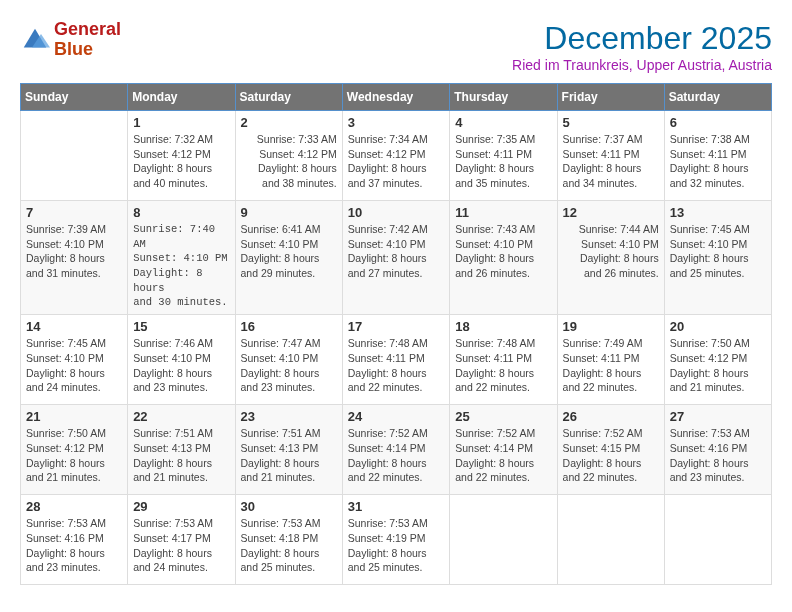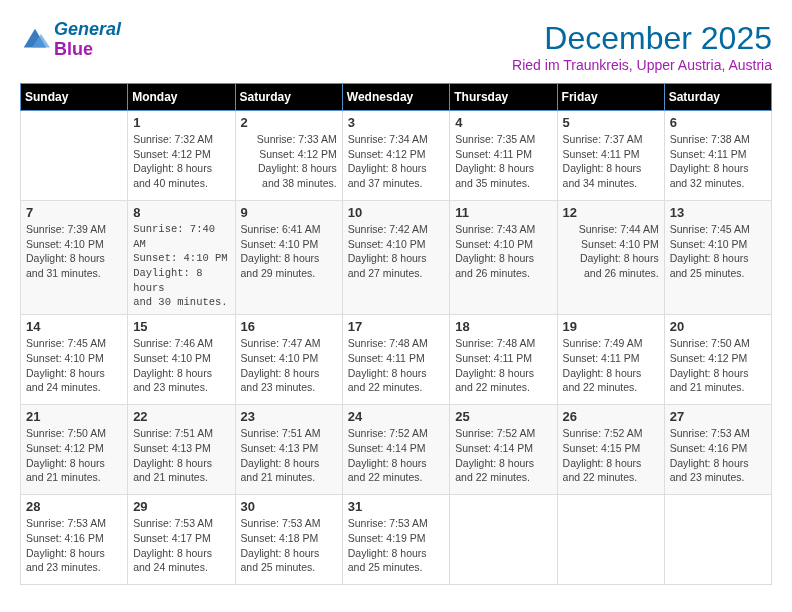--- a/index.html
+++ b/index.html
@@ -19,22 +19,22 @@
     .logo {
       display: flex;
       align-items: center;
       gap: 4px;
     }
     .logo-text {
       font-size: 18px;
       font-weight: bold;
       line-height: 1.1;
     }
-    .logo-general { color: #0369a1; font-style: italic; }
-    .logo-blue { color: #a21caf; }
+    .logo-general { color: #b91c1c; }
+    .logo-blue { color: #c2410c; }
     .logo-icon {
       width: 30px;
       height: 30px;
     }
     .title-section {
       text-align: right;
     }
     .month-title {
       font-size: 32px;
       color: #0369a1;
@@ -43,21 +43,21 @@
     .subtitle {
       font-size: 14px;
       color: #a21caf;
     }
     .calendar {
       width: 100%;
       border-collapse: collapse;
       font-size: 11px;
     }
     .calendar thead tr th {
-      background-color: #000000;
+      background-color: #737373;
       color: #fff;
       padding: 6px 4px;
       text-align: left;
       font-size: 12px;
       font-weight: bold;
       border: 1px solid #5590cc;
     }
     .calendar tbody tr td {
       border: 1px solid #ddd;
       vertical-align: top;

